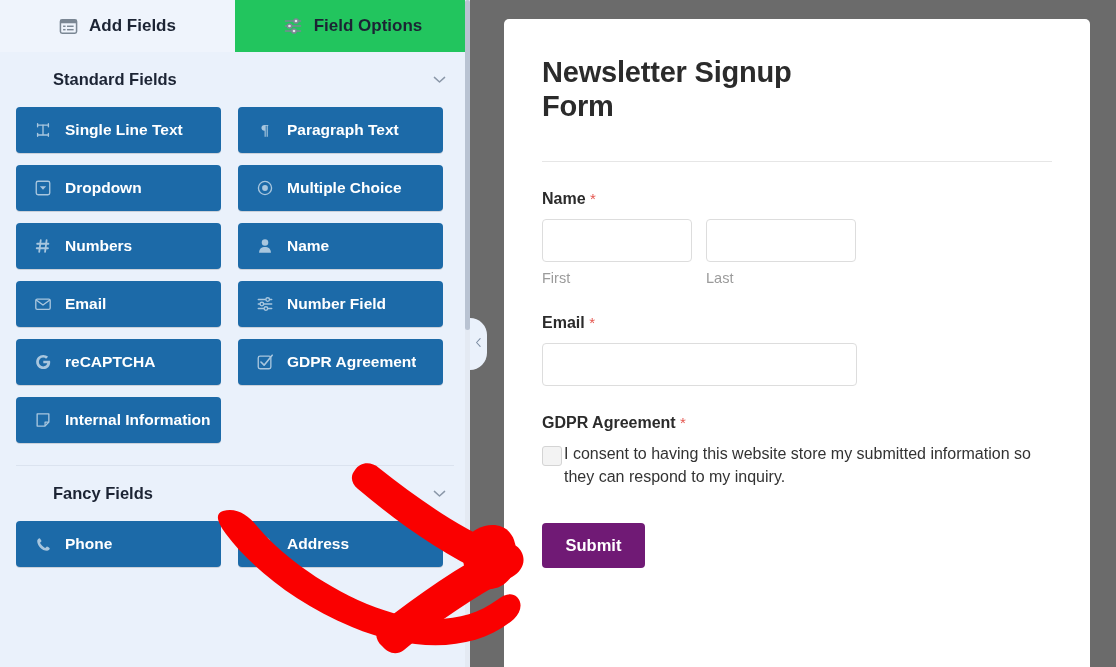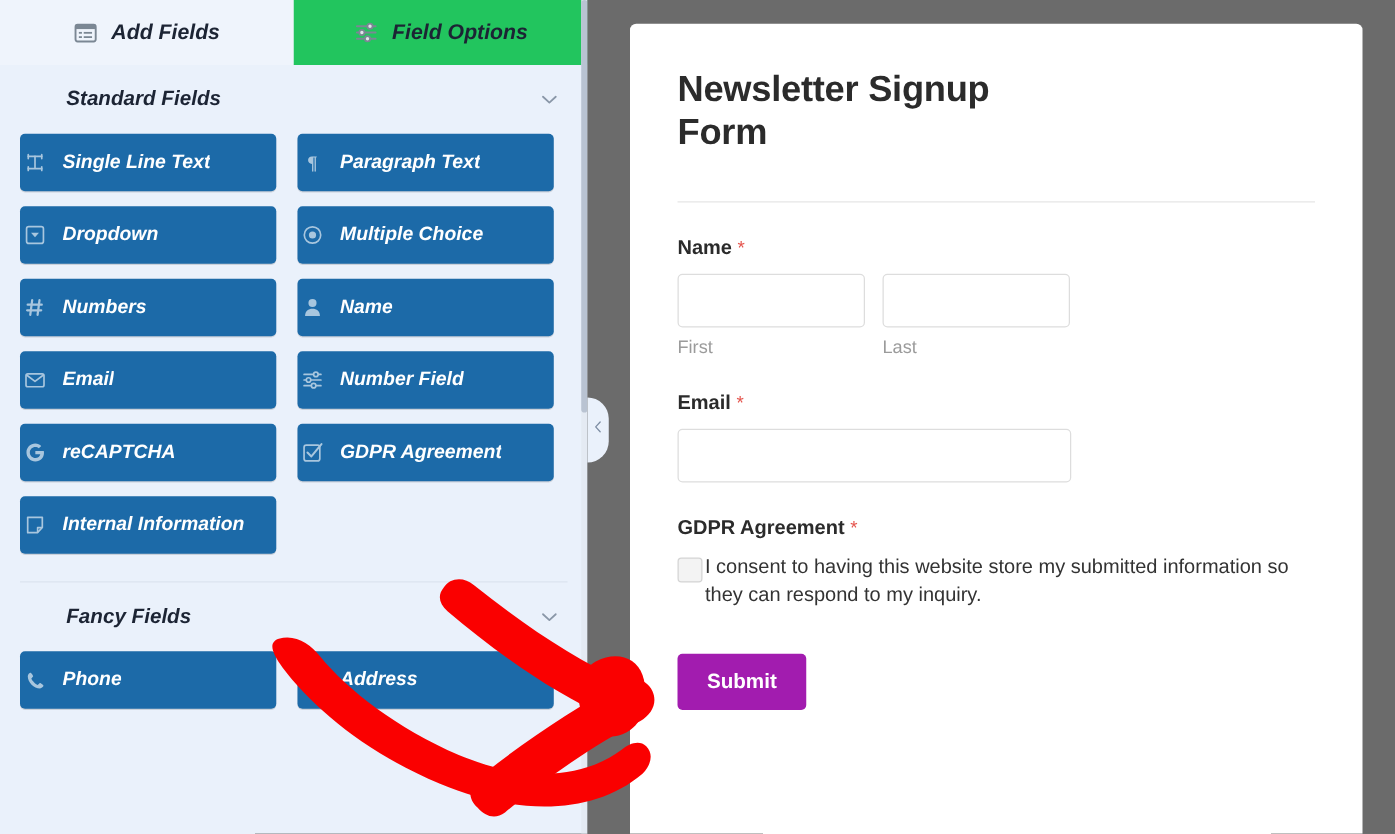--- a/index.html
+++ b/index.html
@@ -20,21 +20,20 @@
   }
 
   
   #left-panel {
     position: absolute;
     left: 0; top: 0;
     width: 470px;
     height: 667px;
     background: #eaf1fb;
     overflow: hidden;
-    font-style: italic;
   }
 
   
   #tabs {
     display: flex;
     height: 52px;
     width: 470px;
     border-bottom: 1px solid #d5dfef;
   }
   .tab {
@@ -82,21 +81,21 @@
     row-gap: 12px;
     padding: 0 16px;
   }
   .field-btn {
     height: 46px;
     background: #1c6aa8;
     border-radius: 4px;
     display: flex;
     align-items: center;
     gap: 12px;
-    padding-left: 2px;
+    padding-left: 17px;
     color: #ffffff;
     font-size: 15.5px;
     font-weight: bold;
     cursor: pointer;
     box-shadow: 0 1px 0 rgba(0,0,0,0.13);
     overflow: hidden;
     white-space: nowrap;
   }
   .field-btn .ficon {
     width: 20px;
@@ -220,21 +219,21 @@
     font-size: 16px;
     color: #333333;
     line-height: 1.42;
     max-width: 520px;
   }
 
   #submit-btn {
     margin-top: 34px;
     height: 45px;
     width: 103px;
-    background: #a21caf;
+    background: #701a75;
     color: #ffffff;
     border: none;
     border-radius: 4px;
     font-size: 16.5px;
     font-weight: bold;
     font-family: "Liberation Sans", sans-serif;
     cursor: pointer;
   }
 
   

